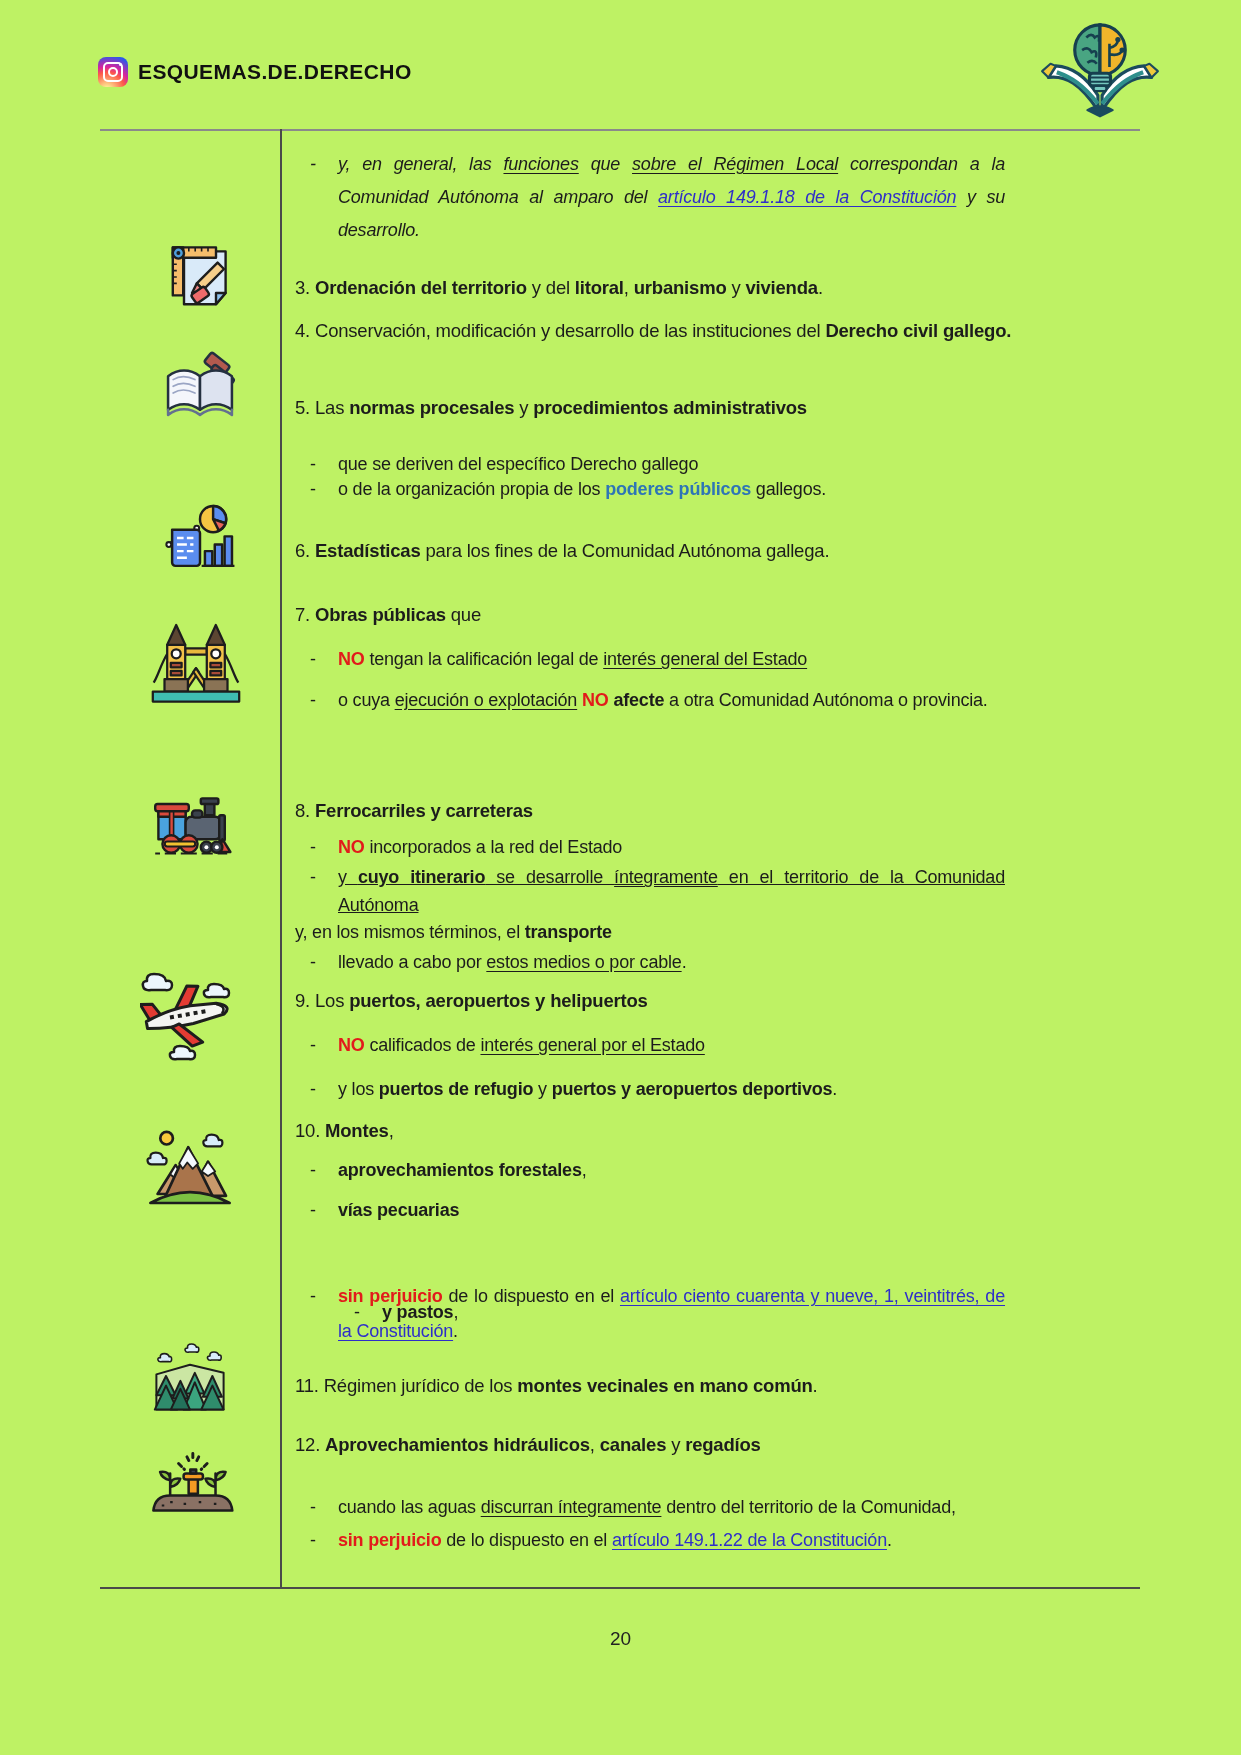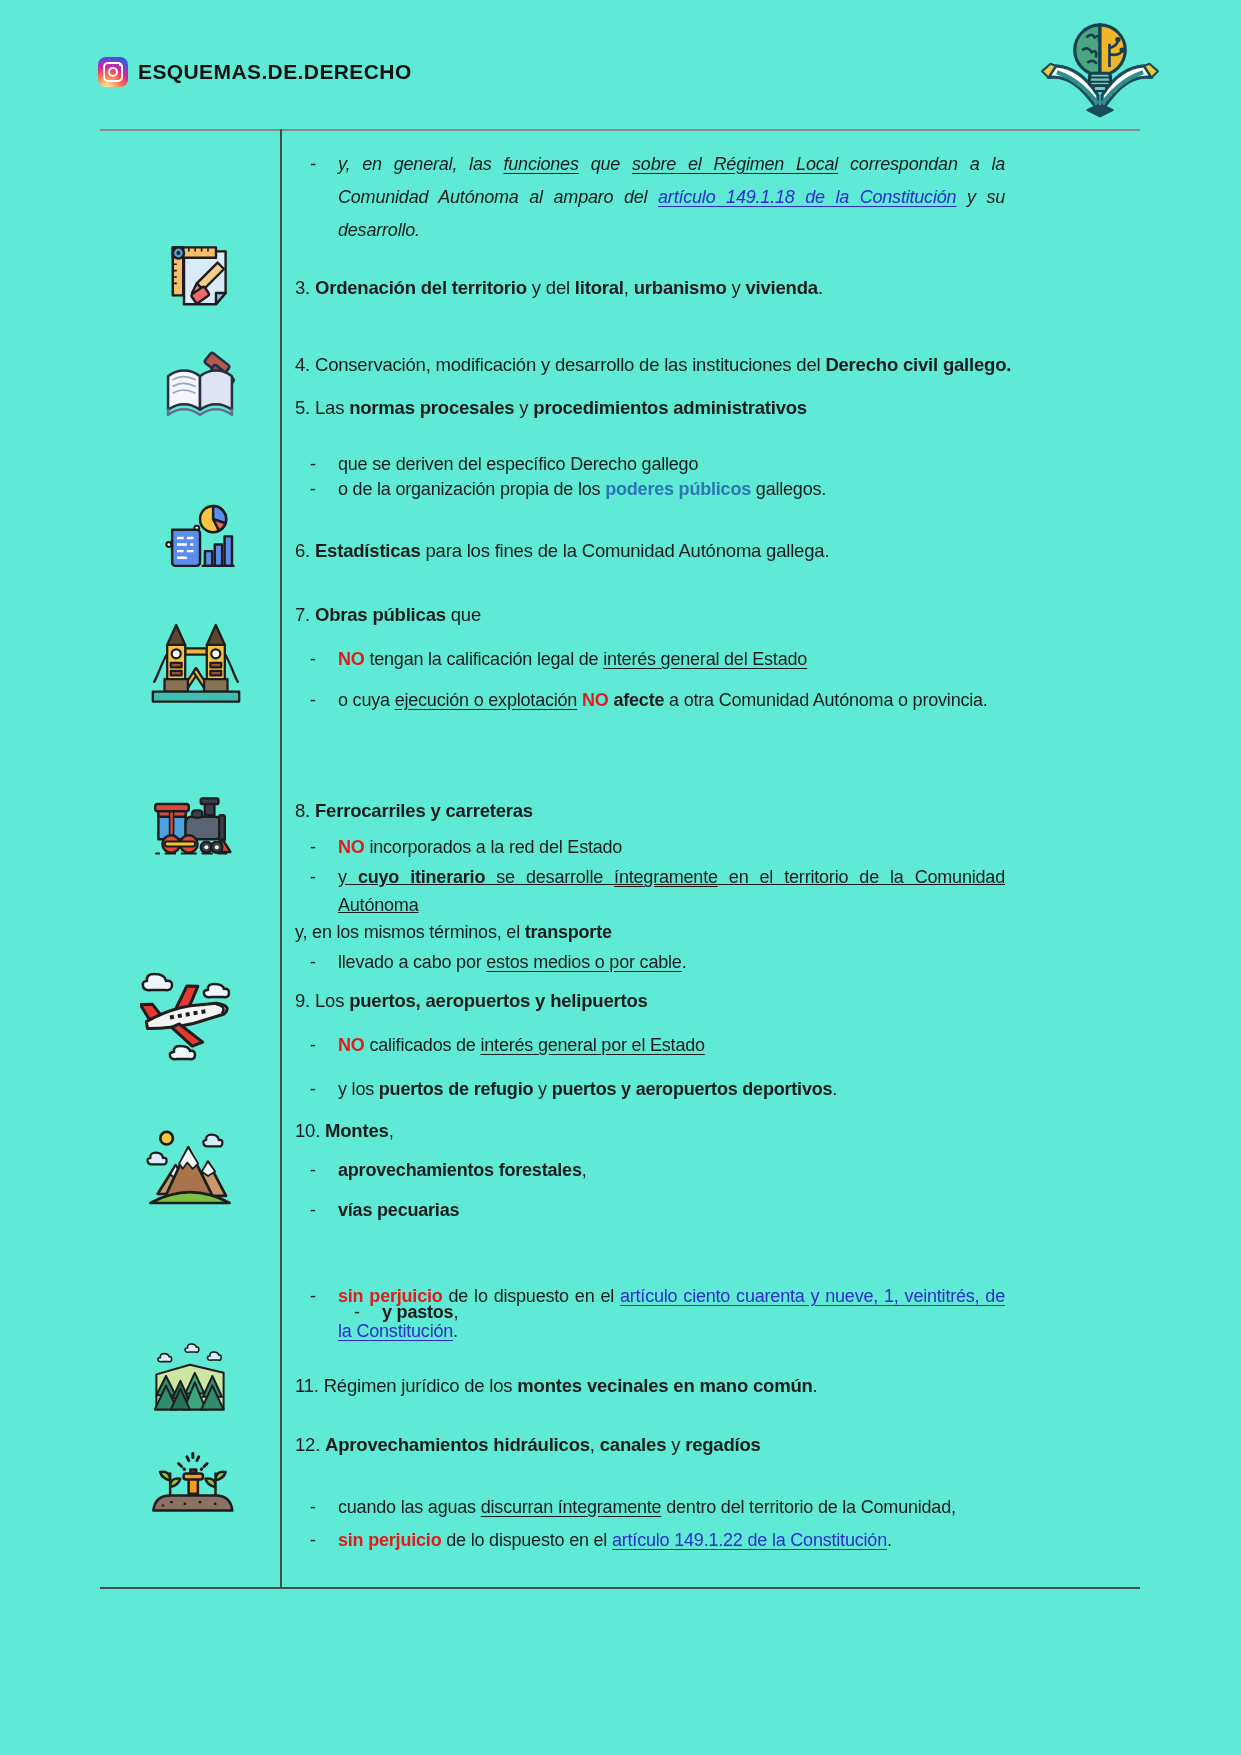--- a/index.html
+++ b/index.html
@@ -1,17 +1,17 @@
 <!DOCTYPE html>
 <html><head>
 <meta charset="utf-8">
 <style>
   html,body{margin:0;padding:0;background:#e9e9e9;}
   .page{
-    position:relative;width:1241px;height:1755px;background:#5eead4;
+    position:relative;width:1241px;height:1755px;background:#bef264;
     font-family:"Liberation Sans",sans-serif;color:#1c1c1c;overflow:hidden;
     margin:0 auto;
   }
   
   .ig-badge{position:absolute;left:98px;top:57px;width:30px;height:30px;border-radius:8px;
     background:radial-gradient(circle at 30% 110%,#fdf497 5%,#fd5949 45%,#d6249f 60%,#285AEB 90%);}
   .ig-frame{position:absolute;left:5px;top:5px;width:16px;height:16px;border:2px solid #fff;border-radius:5px;}
   .ig-lens{position:absolute;left:10px;top:10px;width:6px;height:6px;border:2px solid #fff;border-radius:50%;}
   .ig-dot{position:absolute;right:6px;top:6px;width:3px;height:3px;background:#fff;border-radius:50%;}
   .brand{position:absolute;left:138px;top:60px;font-size:21px;font-weight:bold;letter-spacing:.4px;color:#111;}
@@ -250,21 +250,21 @@
         <path d="M78 56 V30 M78 38 q10 -2 12 -10 q-12 -2 -12 10 M78 46 q-10 -2 -12 -10 q12 -2 12 10" fill="#8cc63f" stroke-width="3" stroke-linecap="round"></path>
         <path d="M4 74 Q6 56 24 56 L78 56 Q96 56 98 74 Z" fill="#8a7164"></path>
         <path d="M24 64 h3 M40 66 h3 M58 64 h3 M76 66 h3 M14 68 h3" stroke-width="2.5"></path>
       </g>
     </svg>
   </div>
 
   <div id="content">
       <div class="blk bullet" style="top: 148px; font-style: italic;"><span class="dash">-</span><span>y, en general, las </span><span class="u">funciones</span><span> que </span><span class="u">sobre el Régimen Local</span><span> correspondan a la Comunidad Autónoma al amparo del </span><span class="link">artículo 149.1.18 de la Constitución</span><span> y su desarrollo.</span></div>
       <div class="blk item nw" style="top: 271px;"><span>3. </span><span class="b">Ordenación del territorio</span><span> y del </span><span class="b">litoral</span><span>, </span><span class="b">urbanismo</span><span> y </span><span class="b">vivienda</span><span>.</span></div>
-      <div class="blk item nw" style="top: 348px; text-align: right;"><span>4. Conservación, modificación y desarrollo de las instituciones del </span><span class="b">Derecho civil gallego.</span></div>
+      <div class="blk item nw" style="top: 314px; text-align: right;"><span>4. Conservación, modificación y desarrollo de las instituciones del </span><span class="b">Derecho civil gallego.</span></div>
       <div class="blk item nw" style="top: 391px;"><span>5. Las </span><span class="b">normas procesales</span><span> y </span><span class="b">procedimientos administrativos</span></div>
       <div class="blk bullet nw" style="top: 436px; margin-top: 12px;"><span class="dash">-</span><span>que se deriven del específico Derecho gallego</span></div>
       <div class="blk bullet nw" style="top: 473px;"><span class="dash">-</span><span>o de la organización propia de los </span><span class="b blue2">poderes públicos</span><span> gallegos.</span></div>
       <div class="blk item nw" style="top: 534px;"><span>6. </span><span class="b">Estadísticas</span><span> para los fines de la Comunidad Autónoma gallega.</span></div>
       <div class="blk item nw" style="top: 598px;"><span>7. </span><span class="b">Obras públicas</span><span> que</span></div>
       <div class="blk bullet nw" style="top: 643px;"><span class="dash">-</span><span class="b red">NO</span><span> tengan la calificación legal de </span><span class="u">interés general del Estado</span></div>
       <div class="blk bullet" style="top: 684px;"><span class="dash">-</span><span>o cuya </span><span class="u">ejecución o explotación</span><span> </span><span class="b red">NO</span><span> </span><span class="b">afecte</span><span> a otra Comunidad Autónoma o provincia.</span></div>
       <div class="blk item nw" style="top: 794px;"><span>8. </span><span class="b">Ferrocarriles y carreteras</span></div>
       <div class="blk bullet nw" style="top: 831px;"><span class="dash">-</span><span class="b red">NO</span><span> incorporados a la red del Estado</span></div>
       <div class="blk bullet tight" style="top: 863px;"><span class="dash">-</span><span>y </span><span class="b">cuyo itinerario</span><span> se desarrolle </span><span class="u">íntegramente</span><span> en el territorio de la Comunidad Autónoma</span></div>
@@ -277,13 +277,14 @@
       <div class="blk bullet nw" style="top: 1154px;"><span class="dash">-</span><span class="b">aprovechamientos forestales</span><span>,</span></div>
       <div class="blk bullet nw" style="top: 1194px;"><span class="dash">-</span><span class="b">vías pecuarias</span></div>
       <div class="blk bullet nw" style="top: 1296px; margin-left: 44px;"><span class="dash">-</span><span class="b">y pastos</span><span>,</span></div>
       <div class="blk bullet lh35" style="top: 1279px;"><span class="dash">-</span><span class="b red">sin perjuicio</span><span> de lo dispuesto en el </span><span class="link">artículo ciento cuarenta y nueve, 1, veintitrés, de la Constitución</span><span>.</span></div>
       <div class="blk item nw" style="top: 1369px;"><span>11. Régimen jurídico de los </span><span class="b">montes vecinales en mano común</span><span>.</span></div>
       <div class="blk item nw" style="top: 1428px;"><span>12. </span><span class="b">Aprovechamientos hidráulicos</span><span>, </span><span class="b">canales</span><span> y </span><span class="b">regadíos</span></div>
       <div class="blk bullet nw" style="top: 1491px;"><span class="dash">-</span><span>cuando las aguas </span><span class="u">discurran íntegramente</span><span> dentro del territorio de la Comunidad,</span></div>
       <div class="blk bullet nw" style="top: 1524px;"><span class="dash">-</span><span class="b red">sin perjuicio</span><span> de lo dispuesto en el </span><span class="link">artículo 149.1.22 de la Constitución</span><span>.</span></div>
     </div>
 
+  <div class="pagenum">20</div>
 </div>
 
 </body></html>

